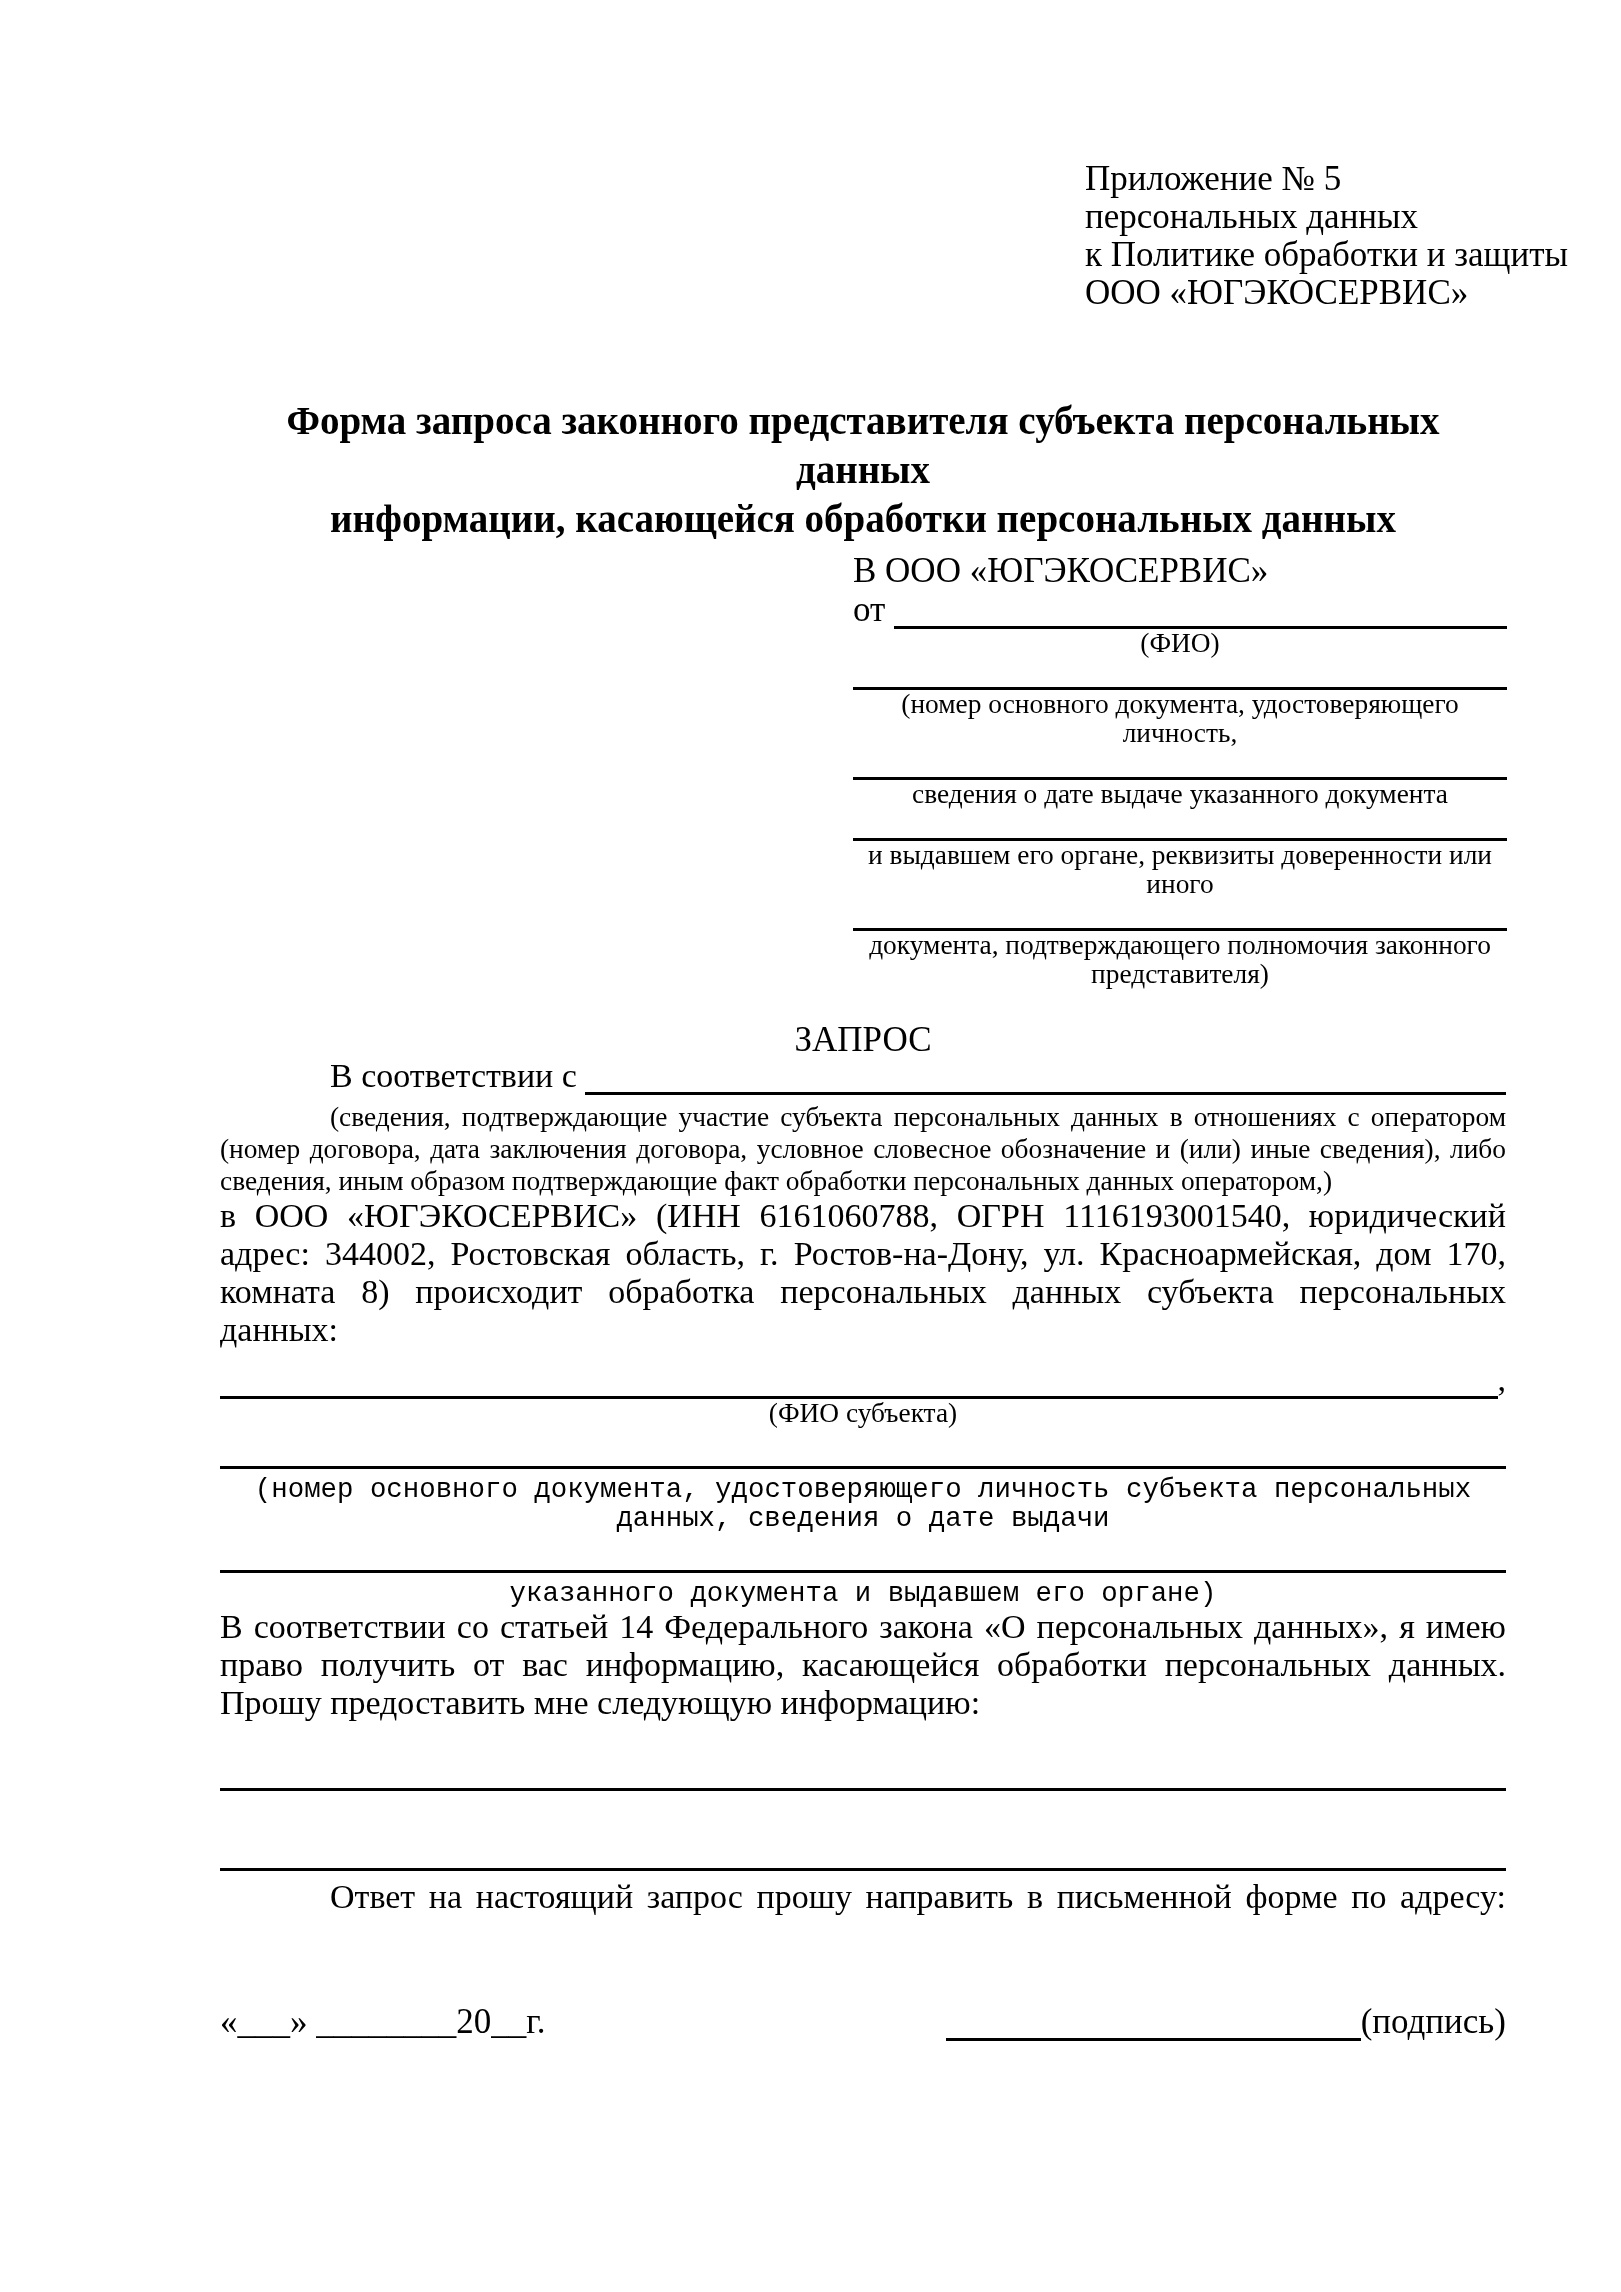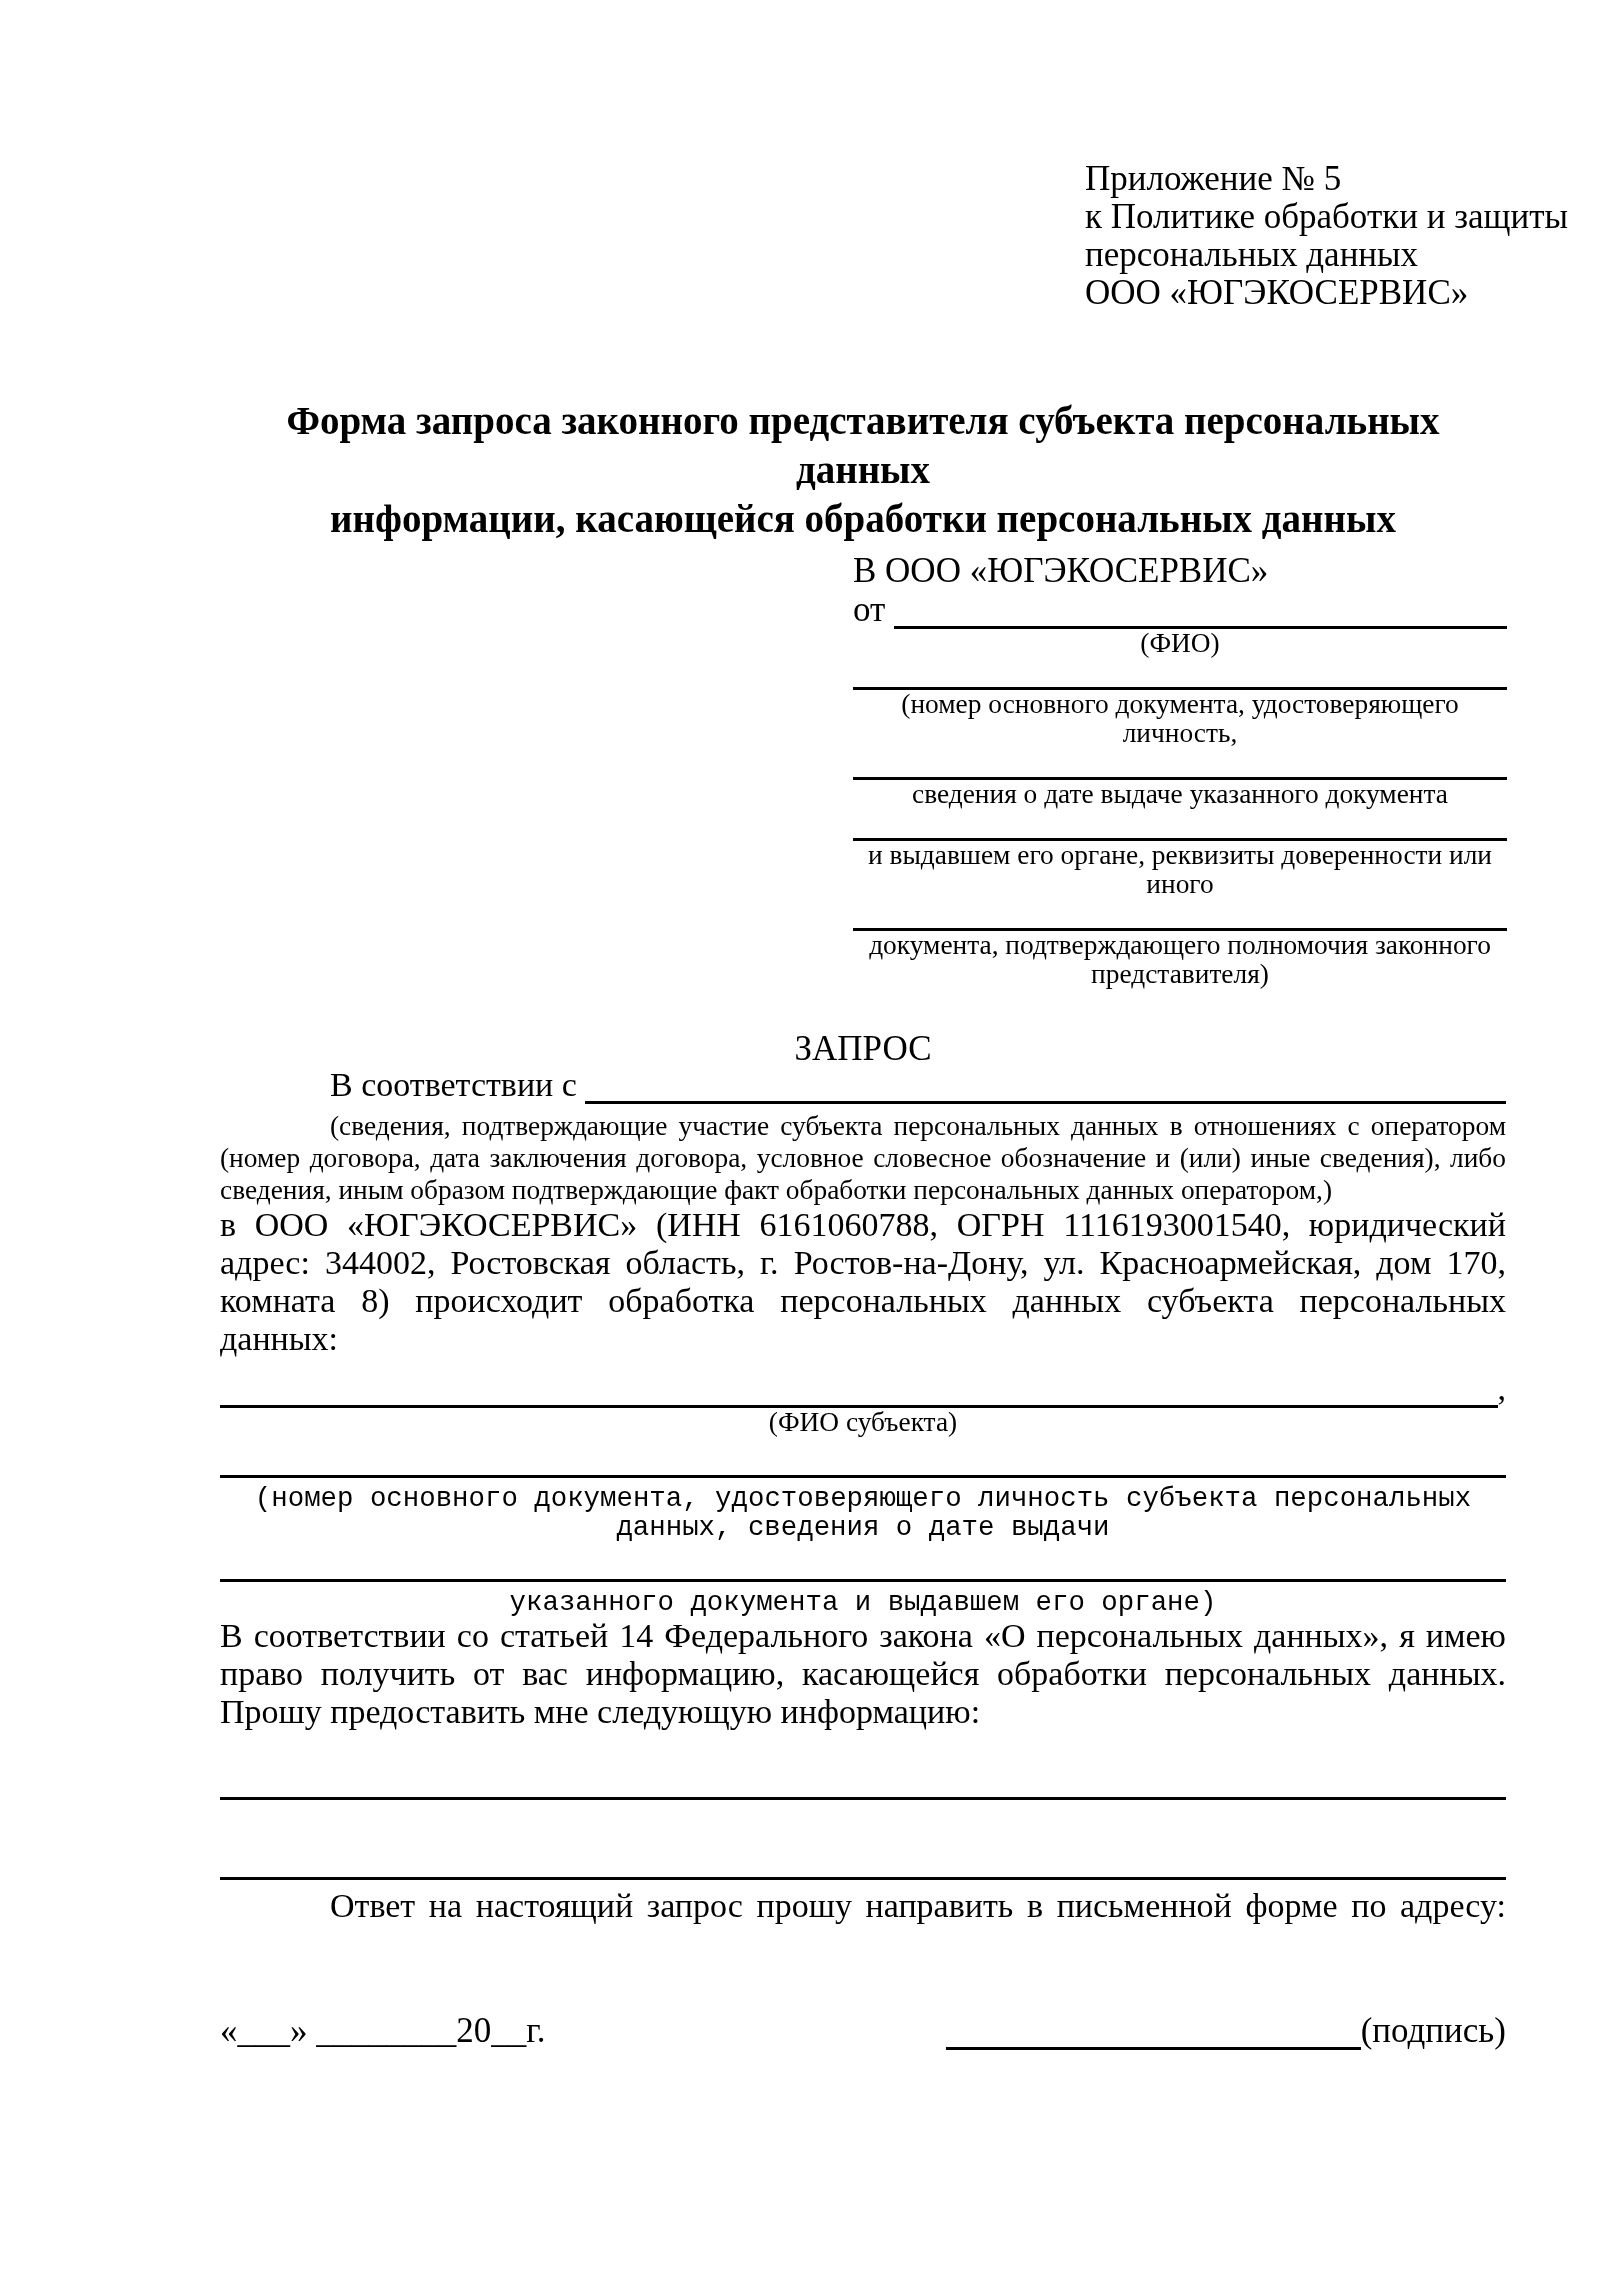--- a/index.html
+++ b/index.html
@@ -18,21 +18,21 @@
   .title{margin-top:84px;text-align:center;font-weight:bold;font-size:39px;line-height:49px;}
   
   .addr{margin-left:633px;width:654px;margin-top:7.8px;font-size:35px;line-height:39px;}
   .addr-to{white-space:nowrap;}
   .from-row{display:flex;align-items:flex-end;height:39px;}
   .from-row .lbl{white-space:pre;}
   .fill{flex:1 1 auto;border-bottom:3.9px solid #000;min-width:39px;}
   .cap{font-size:27.4px;line-height:29px;text-align:center;}
   .blank{height:29px;border-bottom:3.9px solid #000;}
   
-  .heading{margin-top:39px;text-align:center;font-size:35px;line-height:41px;}
+  .heading{margin-top:30px;text-align:center;font-size:35px;line-height:41px;}
   .basis-row{display:flex;align-items:flex-end;height:35px;padding-left:110px;font-size:34px;}
   .basis-row .lbl{white-space:pre;}
   .note{margin-top:5.9px;font-size:27.4px;line-height:32px;text-align:justify;text-indent:110px;}
   .para{font-size:34px;line-height:38px;text-align:justify;}
   .fio-row{display:flex;align-items:flex-end;height:35px;margin-top:15.7px;font-size:34px;}
   .blank2{height:25.5px;border-bottom:3.9px solid #000;margin-top:11.8px;}
   .mt6{margin-top:5.9px;font-family:Liberation Mono, monospace;}
   .big-blank-1{height:25.5px;border-bottom:3.9px solid #000;margin-top:41px;}
   .big-blank-2{height:25.5px;border-bottom:3.9px solid #000;margin-top:51px;}
   .answer-line1{margin-top:5.9px;font-size:34px;line-height:39px;text-align:justify;text-align-last:justify;text-indent:110px;}
@@ -44,22 +44,22 @@
   .sign-line{width:415px;border-bottom:3.9px solid #000;height:29px;}
   .sig-cap{white-space:nowrap;}
 </style>
 </head>
 <body>
 
 <div class="page">
 
   <div class="appendix">
     <div>Приложение № 5</div>
+    <div>персональных данных</div>
     <div>к Политике обработки и защиты</div>
-    <div>персональных данных</div>
     <div>ООО «ЮГЭКОСЕРВИС»</div>
   </div>
 
   <div class="title">
     <div>Форма запроса законного представителя субъекта персональных данных</div>
     <div>информации, касающейся обработки персональных данных</div>
   </div>
 
   <div class="addr">
     <div class="addr-to">В ООО «ЮГЭКОСЕРВИС»</div>

